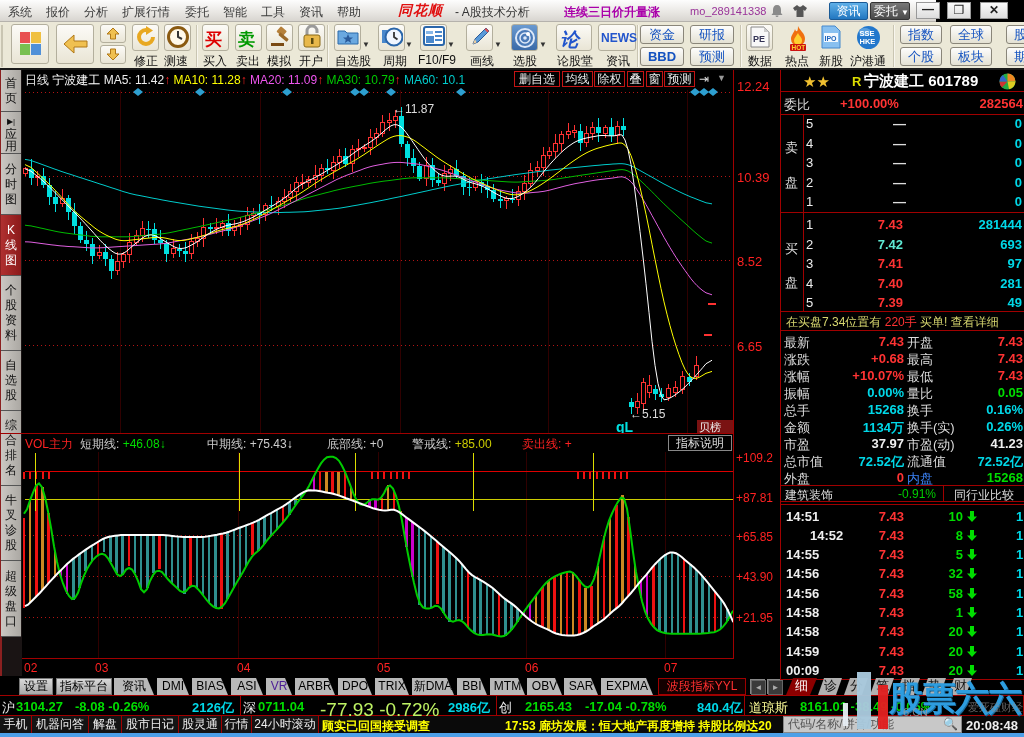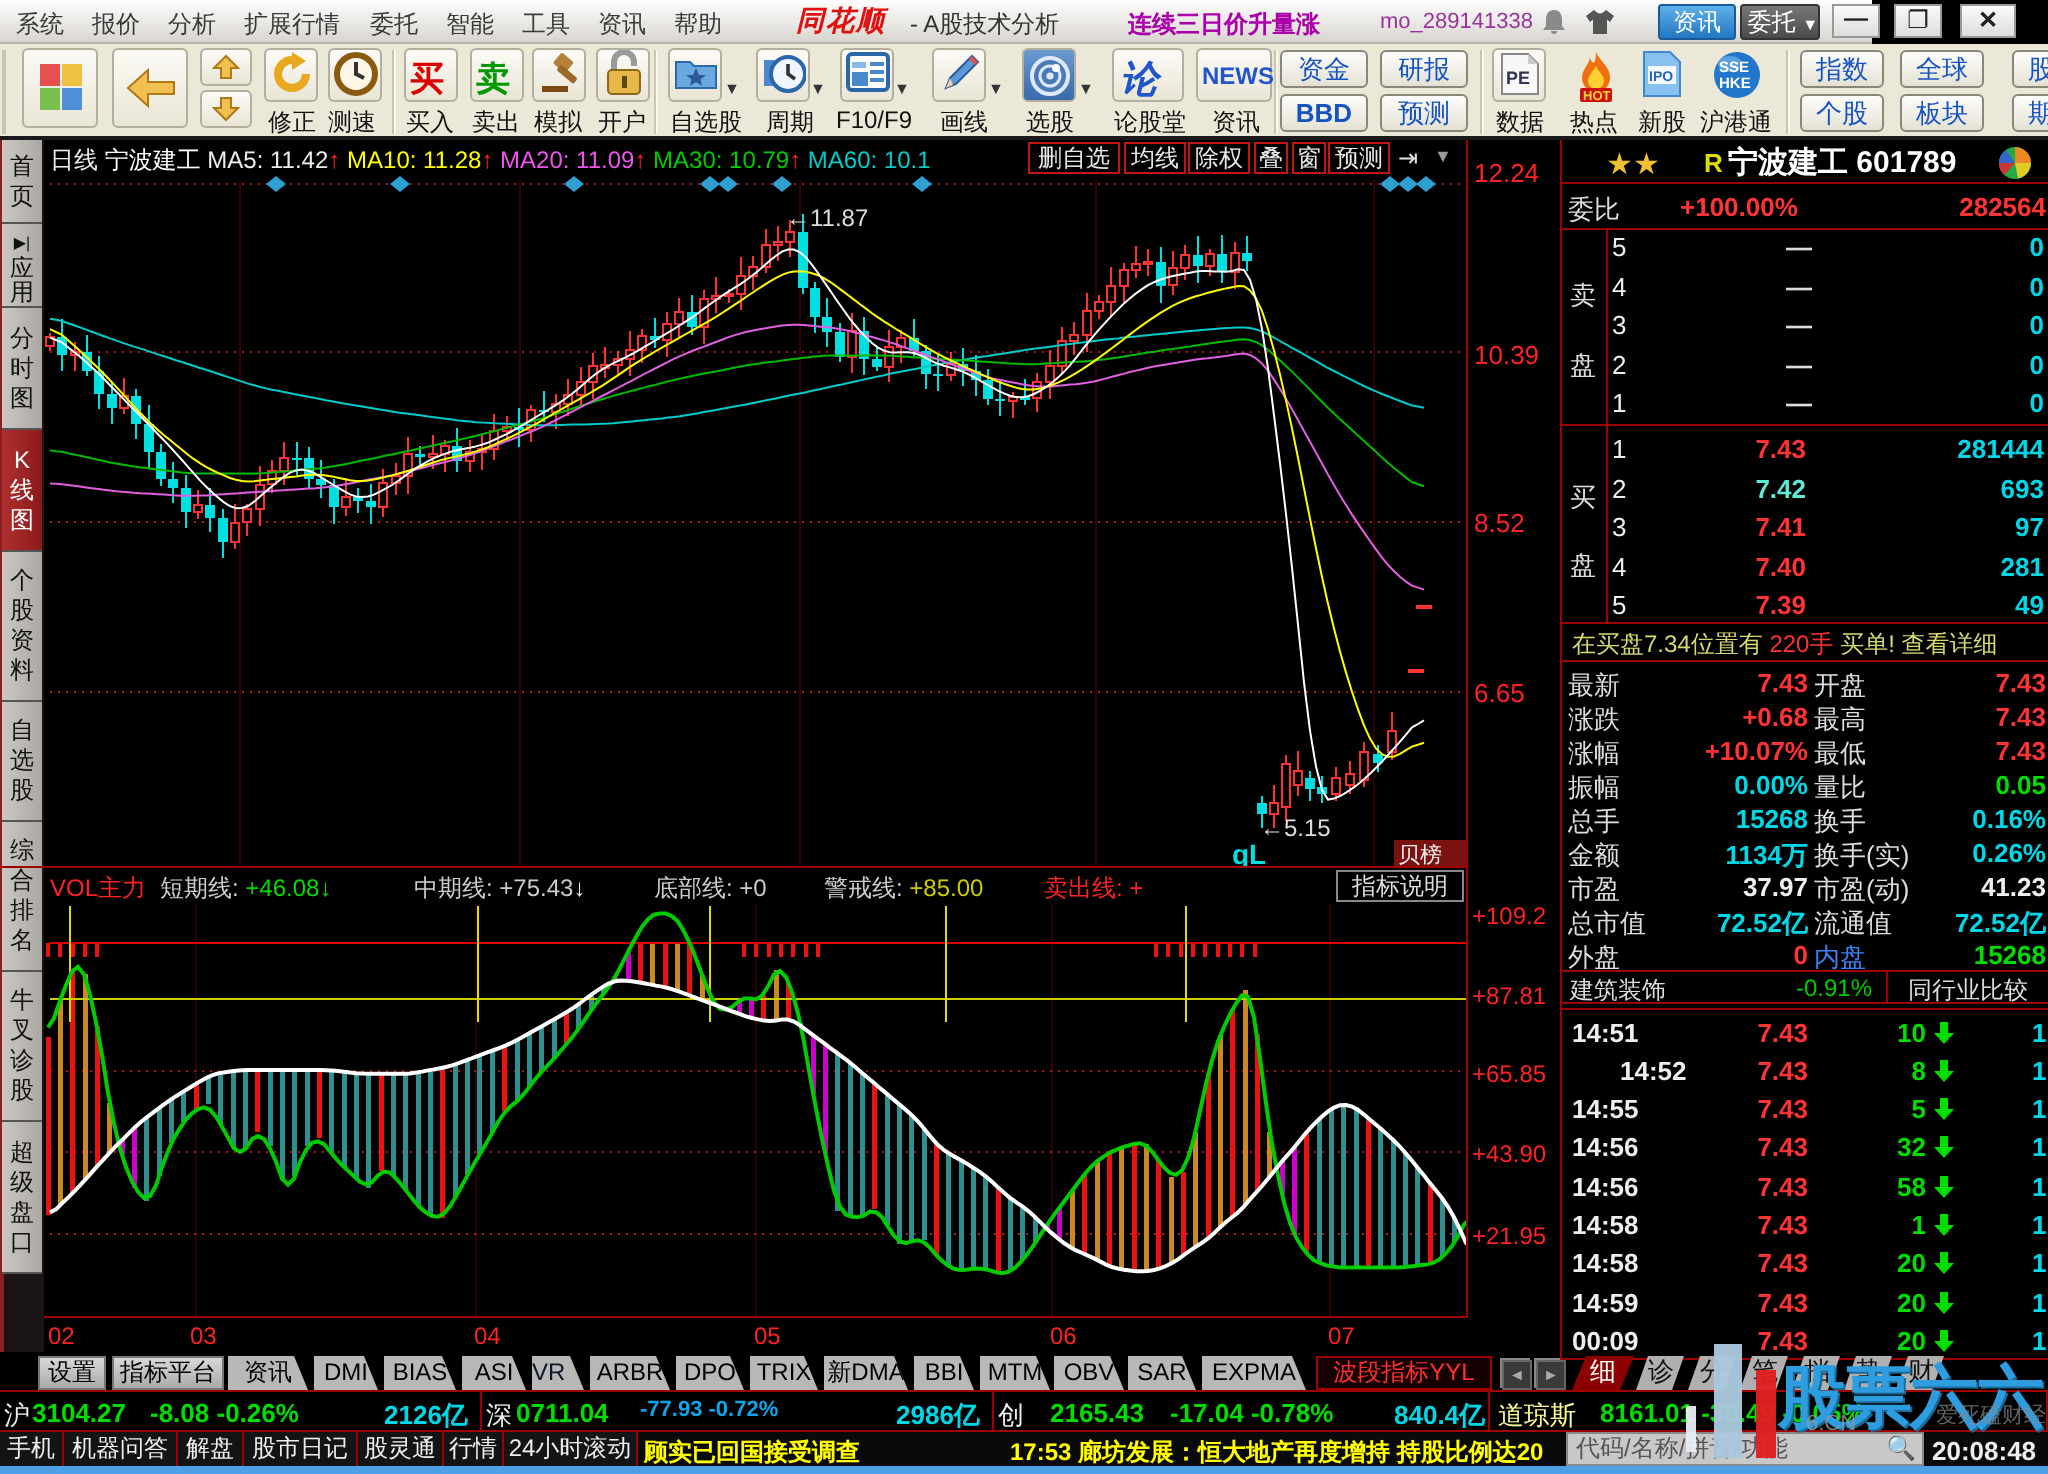--- a/index.html
+++ b/index.html
@@ -636,21 +636,21 @@
 <div class="a" style="left:736px;top:530px;color:#ff2222;font-size:12px">+65.85</div>
 <div class="a" style="left:736px;top:570px;color:#ff2222;font-size:12px">+43.90</div>
 <div class="a" style="left:736px;top:611px;color:#ff2222;font-size:12px">+21.95</div>
 <div class="a" style="left:0;top:676px;width:780px;height:19px;background:#000"></div>
 <div class="a" style="left:19px;top:678px;width:34px;height:17px;background:linear-gradient(#d8d8d8,#aaa);border:1px solid #777;color:#000;text-align:center;line-height:15px">设置</div>
 <div class="a" style="left:56px;top:678px;width:56px;height:17px;background:linear-gradient(#d8d8d8,#aaa);border:1px solid #777;color:#000;text-align:center;line-height:15px">指标平台</div>
 <div class="a" style="left:114px;top:678px;width:40px;height:17px;background:#b8b8b8;color:#000;text-align:center;line-height:16px;clip-path:polygon(0 0,calc(100% - 7px) 0,100% 100%,0 100%)">资讯</div>
 <div class="a" style="left:157px;top:678px;width:32px;height:17px;background:#b8b8b8;color:#000;text-align:center;line-height:16px;clip-path:polygon(0 0,calc(100% - 7px) 0,100% 100%,0 100%)">DMI</div>
 <div class="a" style="left:192px;top:678px;width:36px;height:17px;background:#b8b8b8;color:#000;text-align:center;line-height:16px;clip-path:polygon(0 0,calc(100% - 7px) 0,100% 100%,0 100%)">BIAS</div>
 <div class="a" style="left:231px;top:678px;width:32px;height:17px;background:#b8b8b8;color:#000;text-align:center;line-height:16px;clip-path:polygon(0 0,calc(100% - 7px) 0,100% 100%,0 100%)">ASI</div>
-<div class="a" style="left:266px;top:678px;width:26px;height:17px;background:#b8b8b8;color:#0f172a;text-align:left;line-height:16px;clip-path:polygon(0 0,calc(100% - 7px) 0,100% 100%,0 100%)">VR</div>
+<div class="a" style="left:266px;top:678px;width:26px;height:17px;background:#b8b8b8;color:#4c1d95;text-align:center;line-height:16px;clip-path:polygon(0 0,calc(100% - 7px) 0,100% 100%,0 100%)">VR</div>
 <div class="a" style="left:295px;top:678px;width:40px;height:17px;background:#b8b8b8;color:#000;text-align:center;line-height:16px;clip-path:polygon(0 0,calc(100% - 7px) 0,100% 100%,0 100%)">ARBR</div>
 <div class="a" style="left:338px;top:678px;width:34px;height:17px;background:#b8b8b8;color:#000;text-align:center;line-height:16px;clip-path:polygon(0 0,calc(100% - 7px) 0,100% 100%,0 100%)">DPO</div>
 <div class="a" style="left:375px;top:678px;width:34px;height:17px;background:#b8b8b8;color:#000;text-align:center;line-height:16px;clip-path:polygon(0 0,calc(100% - 7px) 0,100% 100%,0 100%)">TRIX</div>
 <div class="a" style="left:412px;top:678px;width:42px;height:17px;background:#b8b8b8;color:#000;text-align:center;line-height:16px;clip-path:polygon(0 0,calc(100% - 7px) 0,100% 100%,0 100%)">新DMA</div>
 <div class="a" style="left:457px;top:678px;width:30px;height:17px;background:#b8b8b8;color:#000;text-align:center;line-height:16px;clip-path:polygon(0 0,calc(100% - 7px) 0,100% 100%,0 100%)">BBI</div>
 <div class="a" style="left:490px;top:678px;width:35px;height:17px;background:#b8b8b8;color:#000;text-align:center;line-height:16px;clip-path:polygon(0 0,calc(100% - 7px) 0,100% 100%,0 100%)">MTM</div>
 <div class="a" style="left:527px;top:678px;width:35px;height:17px;background:#b8b8b8;color:#000;text-align:center;line-height:16px;clip-path:polygon(0 0,calc(100% - 7px) 0,100% 100%,0 100%)">OBV</div>
 <div class="a" style="left:564px;top:678px;width:34px;height:17px;background:#b8b8b8;color:#000;text-align:center;line-height:16px;clip-path:polygon(0 0,calc(100% - 7px) 0,100% 100%,0 100%)">SAR</div>
 <div class="a" style="left:601px;top:678px;width:52px;height:17px;background:#b8b8b8;color:#000;text-align:center;line-height:16px;clip-path:polygon(0 0,calc(100% - 7px) 0,100% 100%,0 100%)">EXPMA</div>
 <div class="a" style="left:658px;top:678px;width:88px;height:17px;border:1px solid #a00000;color:#ff3030;text-align:center;line-height:15px;background:#140000">波段指标YYL</div>
@@ -830,21 +830,21 @@
 <div class="a" style="left:0px;top:695px;width:241px;height:21px;border-right:1px solid #a00000"></div>
 <div class="a" style="left:241px;top:695px;width:256px;height:21px;border-right:1px solid #a00000"></div>
 <div class="a" style="left:497px;top:695px;width:248px;height:21px;border-right:1px solid #a00000"></div>
 <div class="a" style="left:745px;top:695px;width:279px;height:21px;border-right:1px solid #a00000"></div>
 <div class="a" style="left:2px;top:699px;color:#eee;font-size:13px">沪</div>
 <div class="a" style="left:16px;top:699px;color:#00dd00;font-size:13px;font-weight:bold">3104.27</div>
 <div class="a" style="left:75px;top:699px;color:#00dd00;font-size:13px;font-weight:bold">-8.08 -0.26%</div>
 <div class="a" style="left:192px;top:699px;color:#00d8e8;font-size:13px;font-weight:bold">2126亿</div>
 <div class="a" style="left:243px;top:699px;color:#eee;font-size:13px">深</div>
 <div class="a" style="left:258px;top:699px;color:#00dd00;font-size:13px;font-weight:bold">0711.04</div>
-<div class="a" style="left:320px;top:699px;color:#0ea5e9;font-size:11px;font-weight:bold">-77.93 -0.72%</div>
+<div class="a" style="left:320px;top:699px;color:#bef264;font-size:19px;font-weight:normal">-77.93 -0.72%</div>
 <div class="a" style="left:448px;top:699px;color:#00d8e8;font-size:13px;font-weight:bold">2986亿</div>
 <div class="a" style="left:499px;top:699px;color:#eee;font-size:13px">创</div>
 <div class="a" style="left:525px;top:699px;color:#00dd00;font-size:13px;font-weight:bold">2165.43</div>
 <div class="a" style="left:585px;top:699px;color:#00dd00;font-size:13px;font-weight:bold">-17.04 -0.78%</div>
 <div class="a" style="left:697px;top:699px;color:#00d8e8;font-size:13px;font-weight:bold">840.4亿</div>
 <div class="a" style="left:749px;top:699px;color:#ffff99;font-size:13px">道琼斯</div>
 <div class="a" style="left:800px;top:699px;color:#00dd00;font-size:13px;font-weight:bold">8161.01  -38.49 -0.05%</div>
 <div class="a" style="left:0;top:716px;width:1024px;height:17px;background:#0a0a0a"></div>
 <div class="a" style="left:0px;top:716px;width:32px;height:17px;border-right:1px solid #a00000;color:#eee;text-align:center;line-height:16px;font-size:12px;background:#141414">手机</div>
 <div class="a" style="left:32px;top:716px;width:57px;height:17px;border-right:1px solid #a00000;color:#eee;text-align:center;line-height:16px;font-size:12px;background:#141414">机器问答</div>

